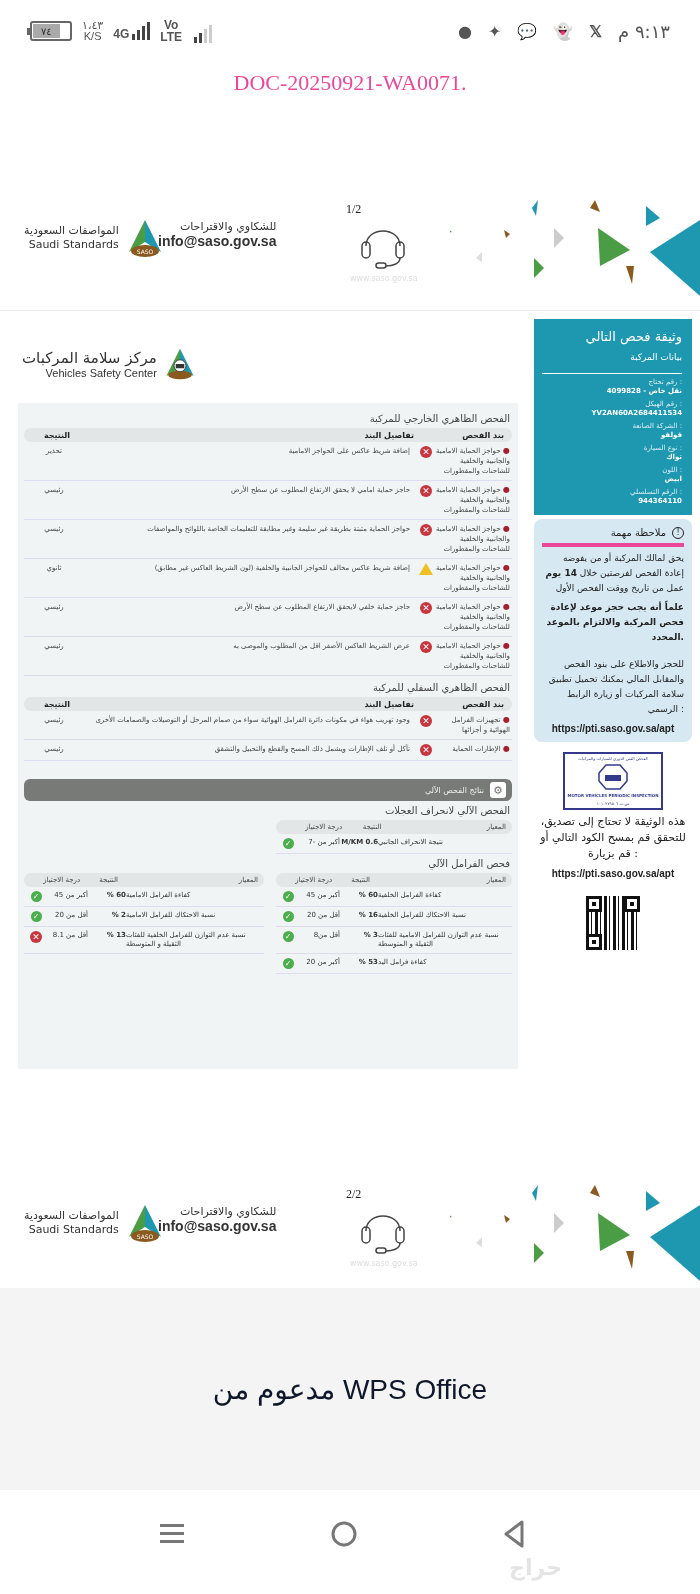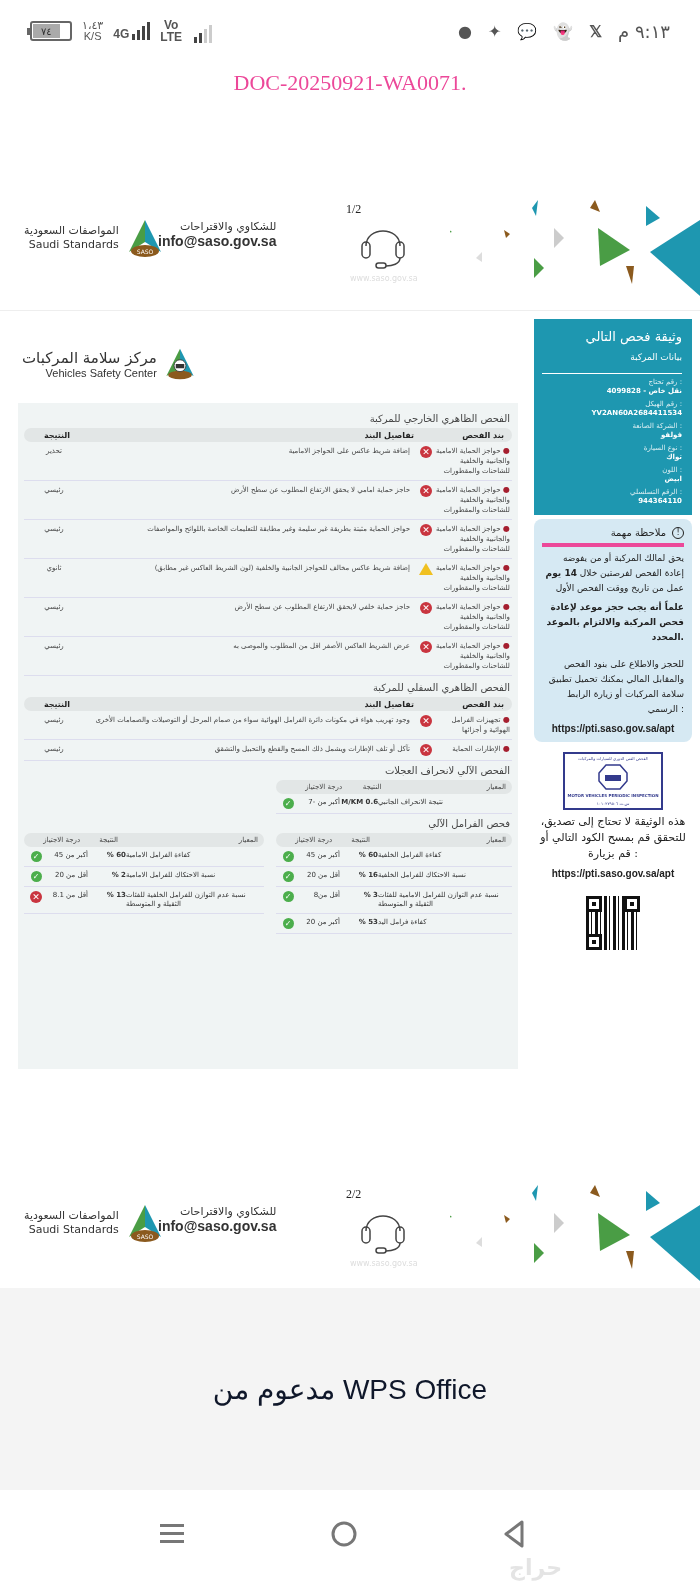--- a/index.html
+++ b/index.html
@@ -316,20 +316,24 @@
         <div class="row" style="direction: rtl;">
           <div class="c-item"><span class="dot">● </span><span>الإطارات الحماية</span></div>
           <div class="c-icon">
             <span class="x-ic">✕</span>
           </div>
           <div class="c-detail">تآكل أو تلف الإطارات ويشمل ذلك المسح والقطع والتحبيل والتشقق</div>
           <div class="c-result">رئيسي</div>
         </div>
       </div>
 
+    <div class="auto-bar">
+      <span>نتائج الفحص الآلي</span>
+      <span class="gear">⚙</span>
+    </div>
     <div class="sec-title">الفحص الآلي لانحراف العجلات</div>
     <div style="width:236px;margin-left:auto">
       <div class="mhead" style="direction:rtl;padding:0 6px">
         <span style="flex:1">المعيار</span>
         <span style="width:60px;text-align:center">النتيجة</span>
         <span style="width:60px">درجة الاجتياز</span>
       </div>
       <div id="wheel-rows" class="mtbl">
           <div class="mrow" style="direction: rtl;">
             <div class="m-crit">نتيجة الانحراف الجانبي</div>

